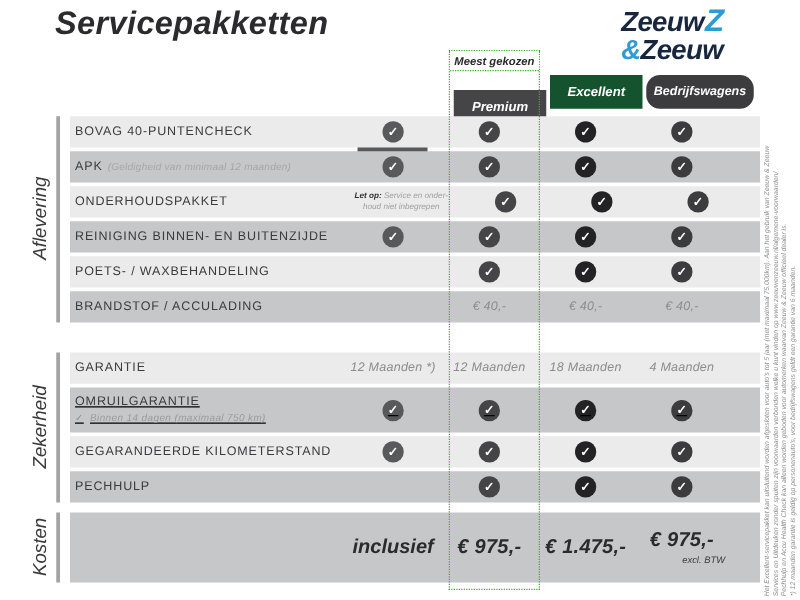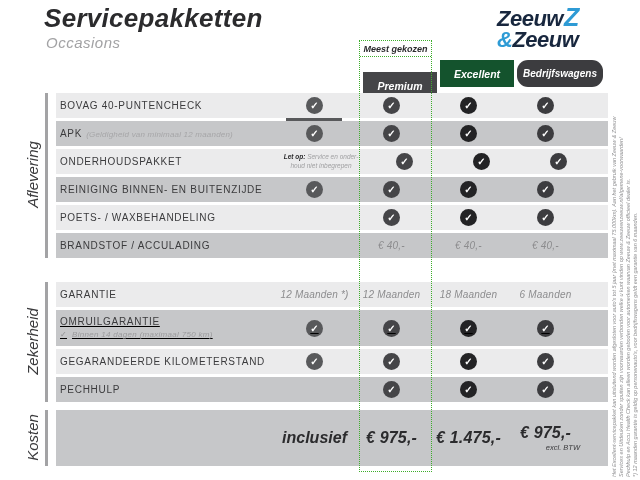--- a/index.html
+++ b/index.html
@@ -60,21 +60,20 @@
   
   .footnote { position:absolute; left:611px; top:477px; width:412px; transform:rotate(-90deg);
               transform-origin:0 0; font-size:5.5px; font-style:italic; color:#8f8f91; line-height:1.3; }
 </style>
 </head>
 <body>
 
 <div class="canvas">
 
   <div class="title">Servicepakketten</div>
-  <div class="subtitle">Occasions</div>
   <div class="logo">
     <div class="l1"><span>Zeeuw</span><span class="zmark">Z</span></div>
     <div class="l2"><span class="amp">&amp;</span><span>Zeeuw</span></div>
   </div>
 
   <div class="colhead ch0" style="background-color: rgb(88, 89, 91);">Budget</div>
   <div class="colhead ch1" style="background-color: rgb(69, 69, 72);">Premium</div>
   <div class="colhead ch2" style="background-color: #14532d;">Excellent</div>
   <div class="colhead ch3" style="background-color: rgb(60, 60, 63); border-radius: 11px;">Bedrijfswagens</div>
 
@@ -180,21 +179,21 @@
       <div class="cell">
           <span class="val">12 Maanden *)</span>
         </div>
       <div class="cell">
           <span class="val">12 Maanden</span>
         </div>
       <div class="cell">
           <span class="val">18 Maanden</span>
         </div>
       <div class="cell">
-          <span class="val">6 Maanden</span>
+          <span class="val">4 Maanden</span>
         </div>
     </div>
     <div class="row dark tall">
       <div class="lbl">
         <div>OMRUILGARANTIE</div>
         <div class="subline"><span class="smchk">✓</span><span>Binnen 14 dagen (maximaal 750 km)</span></div>
       </div>
       <div class="cell">
           <span class="chk" style="background-color: rgb(88, 89, 91);">✓</span>
         </div>

